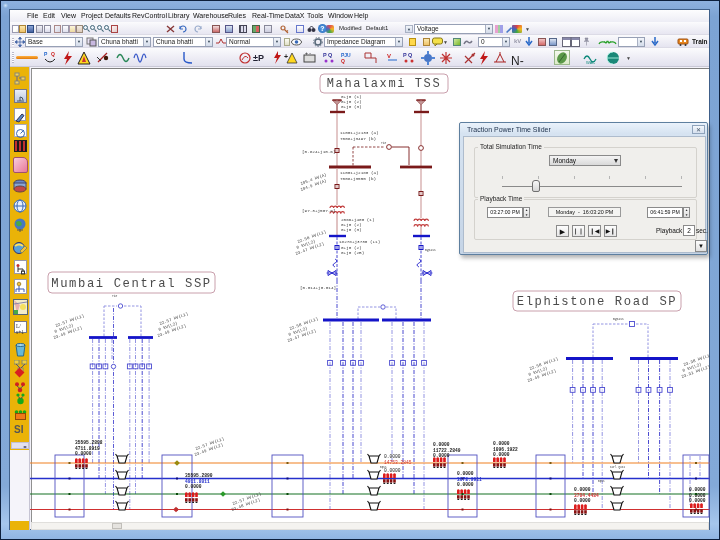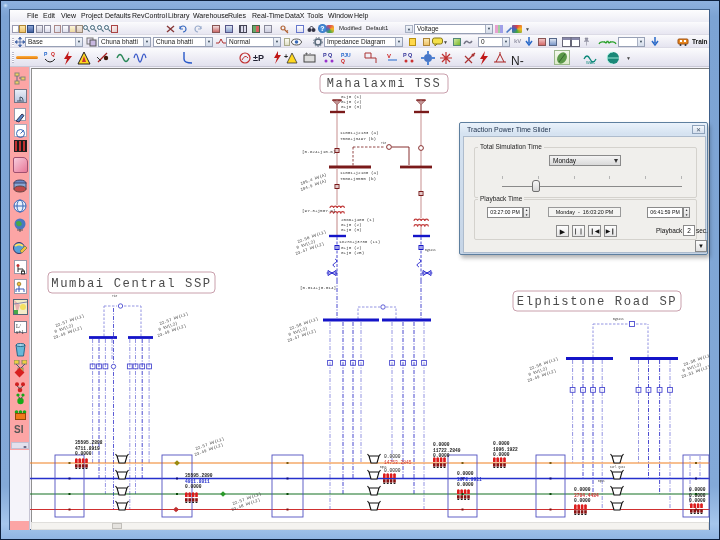--- a/index.html
+++ b/index.html
@@ -7,21 +7,21 @@
 #ol{position:absolute;left:0;top:0;width:720px;height:540px;border:1px solid #0d1f3c;z-index:50;pointer-events:none}
 #content{position:absolute;left:9px;top:9px;width:701px;height:521px;background:#f2f1f8;border:1px solid #40608a}
 #menubar{position:absolute;left:0;top:0;width:699px;height:12px;background:linear-gradient(180deg,#fdfdfe,#ededf5);font-size:7px;color:#111}
 #menubar b{position:absolute;top:2px;font-weight:normal}
 .tb{position:absolute;left:0;width:699px}
 #tb1{top:12px;height:13px;background:linear-gradient(180deg,#fbfbfd,#e7e6f1);border-bottom:1px solid #dcdbe6}
 #tb2{top:25px;height:13px;background:linear-gradient(180deg,#fafafc,#e5e4f0);border-bottom:1px solid #dcdbe6}
 #tb3{top:38px;height:19px;background:linear-gradient(180deg,#fbfbfd,#e2e1ee);border-bottom:1px solid #c9c8d6}
 .combo{position:absolute;background:#fff;border:1px solid #97a0b5;font-size:6.5px;color:#222;line-height:8px;padding-left:2px;white-space:nowrap;overflow:hidden}
 .combo i{position:absolute;right:0;top:0;bottom:0;width:7px;font-style:normal;background:linear-gradient(180deg,#f2f5fa,#d4dcea);border-left:1px solid #a9b1c3;font-size:4px;line-height:8px;text-align:center;color:#345}
-#sidebar{position:absolute;left:0;top:57px;width:20px;height:463px;background:#fca5a5;border-right:1px solid #c6c4d4}
+#sidebar{position:absolute;left:0;top:57px;width:20px;height:463px;background:#eab308;border-right:1px solid #c6c4d4}
 #canvas{position:absolute;left:21px;top:58px;width:678px;height:454px;background:#fff;border-top:1px solid #808080;border-left:1px solid #909090}
 #hscroll{position:absolute;left:21px;top:512px;width:678px;height:8px;background:#f4f3f0;border:1px solid #e0dfdc}
 #diag{position:absolute;left:30px;top:67px;z-index:5}
 #dlg{position:absolute;left:459px;top:122px;width:249px;height:133px;z-index:20;
  background:linear-gradient(180deg,#eaf2fb 0%,#d6e3f1 8%,#c5d4e6 100%);border:1px solid #5e7f9f;box-shadow:2px 3px 4px rgba(0,0,0,0.3);border-radius:2px}
 </style></head><body>
 <div id="win">
     <div style="position:absolute;left:3px;top:3px;width:5px;height:5px;border-radius:50%;background:radial-gradient(circle,#cfe2f8,#6f9fd6)"></div>
     <div id="content">
       <div id="menubar">

